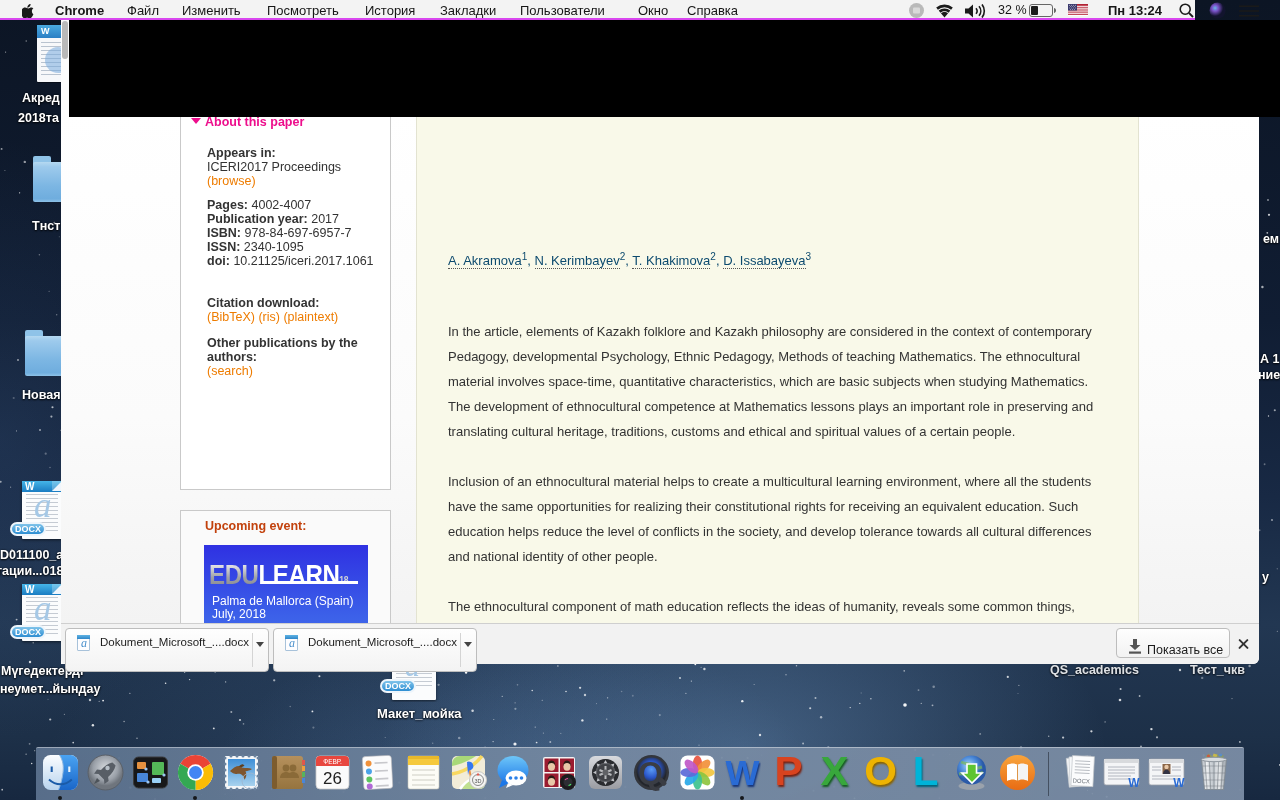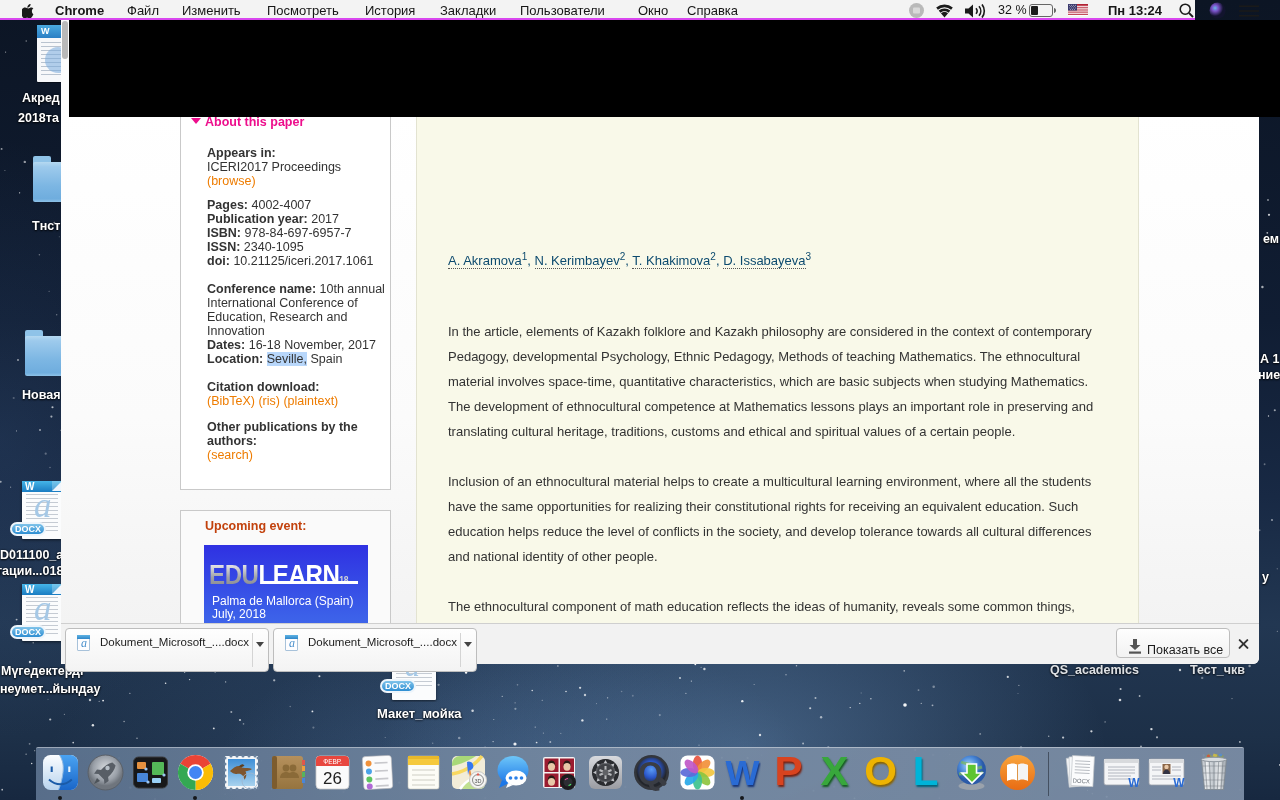--- a/index.html
+++ b/index.html
@@ -403,21 +403,20 @@
         <p>The ethnocultural component of math education reflects the ideas of humanity, reveals some common things,</p>
       </div>
     </div>
     <div class="sbox" id="box1">
       <div id="abouthead"><span class="tri"></span>About this paper</div>
       <div class="sb" style="position:absolute;left:26px;top:35px;">
         <b>Appears in:</b><br>ICERI2017 Proceedings<br><span class="olink">(browse)</span>
         <div style="height:10px"></div>
         <b>Pages:</b> 4002-4007<br><b>Publication year:</b> 2017<br><b>ISBN:</b> 978-84-697-6957-7<br><b>ISSN:</b> 2340-1095<br><b>doi:</b> 10.21125/iceri.2017.1061
         <div style="height:14px"></div>
-        <div style="width:178px"><b>Conference name:</b> 10th annual International Conference of Education, Research and Innovation<br><b>Dates:</b> 16-18 November, 2017<br><b>Location:</b> <span style="background:#b8d7fb">Seville,</span> Spain</div>
         <div style="height:14px"></div>
         <b>Citation download:</b><br><span class="olink">(BibTeX) (ris) (plaintext)</span>
         <div style="height:12px"></div>
         <div style="width:158px"><b>Other publications by the authors:</b><br><span class="olink">(search)</span></div>
       </div>
     </div>
     <div class="sbox" id="box2">
       <div id="upchead">Upcoming event:</div>
       <div id="edu">
         <div class="logo"><span class="edu">EDU</span><span class="learn">LEARN</span><span class="e18">18</span></div>

